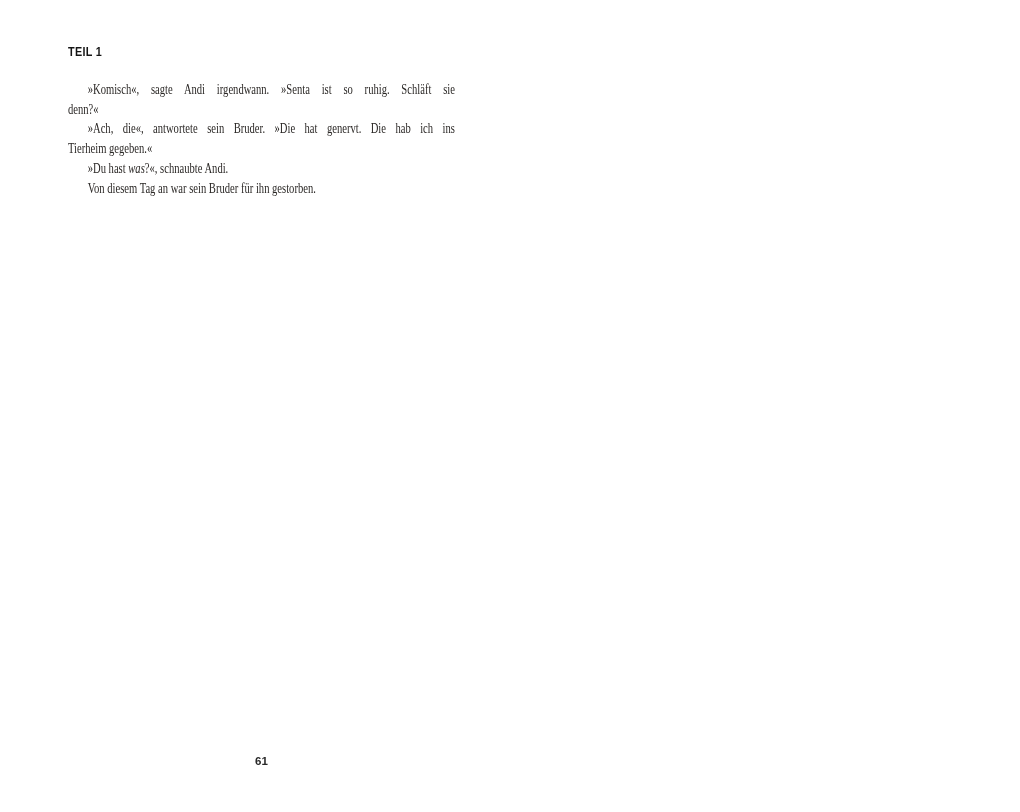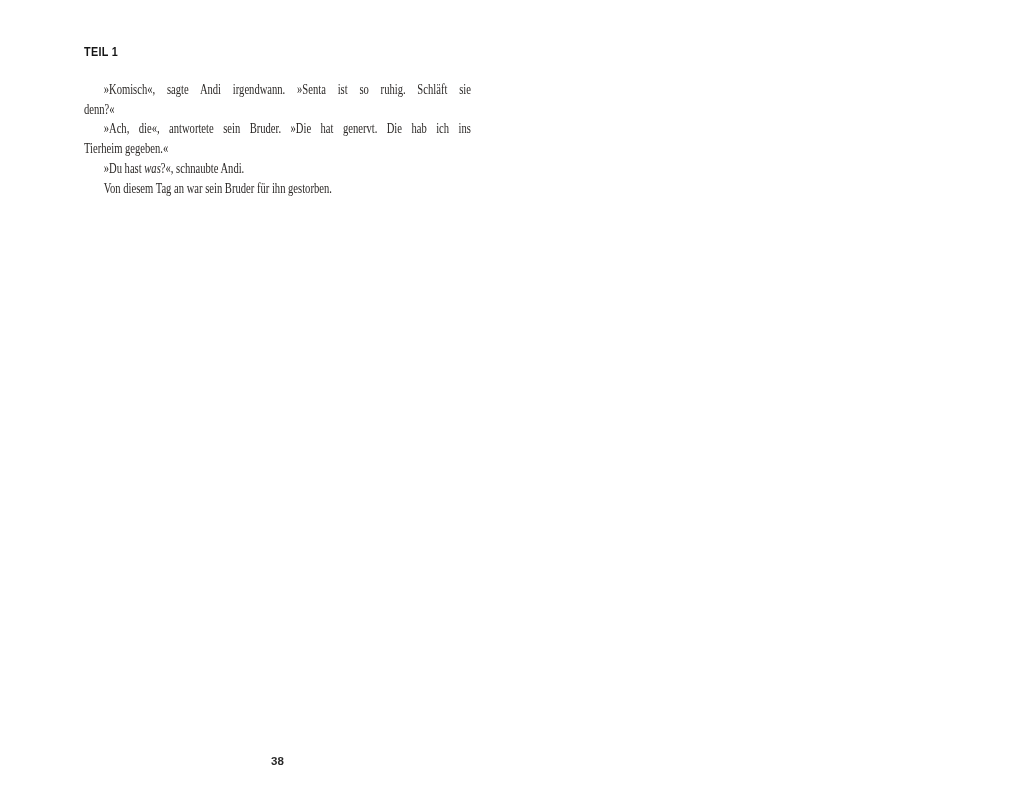--- a/index.html
+++ b/index.html
@@ -15,21 +15,21 @@
     background: #ffffff;
     font-family: "Liberation Serif", serif;
     overflow: hidden;
   }
   .page {
     position: absolute;
     top: 0;
     width: 510px;
     height: 812px;
   }
-  .page-left  { left: 16px; }
+  .page-left  { left: 0; }
   .page-right { left: 510px; }
 
   
   .running-header {
     position: absolute;
     left: 68px;
     top: 44px;
     font-family: "Liberation Sans", sans-serif;
     font-weight: bold;
     font-size: 13.5px;
@@ -86,21 +86,21 @@
   <div class="page page-left">
     <div class="running-header">TEIL 1</div>
     <div class="text-block left-block">
         <div class="line j ind">»Komisch«, sagte Andi irgendwann. »Senta ist so ruhig. Schläft sie</div>
         <div class="line">denn?«</div>
         <div class="line j ind">»Ach, die«, antwortete sein Bruder. »Die hat genervt. Die hab ich ins</div>
         <div class="line">Tierheim gegeben.«</div>
         <div class="line ind">»Du hast <i>was</i>?«, schnaubte Andi.</div>
         <div class="line ind">Von diesem Tag an war sein Bruder für ihn gestorben.</div>
       </div>
-    <div class="pagenum pn-left">38</div>
+    <div class="pagenum pn-left">61</div>
   </div>
 
   <div class="page page-right">
     
     
     
   </div>
 
 </div>
 

